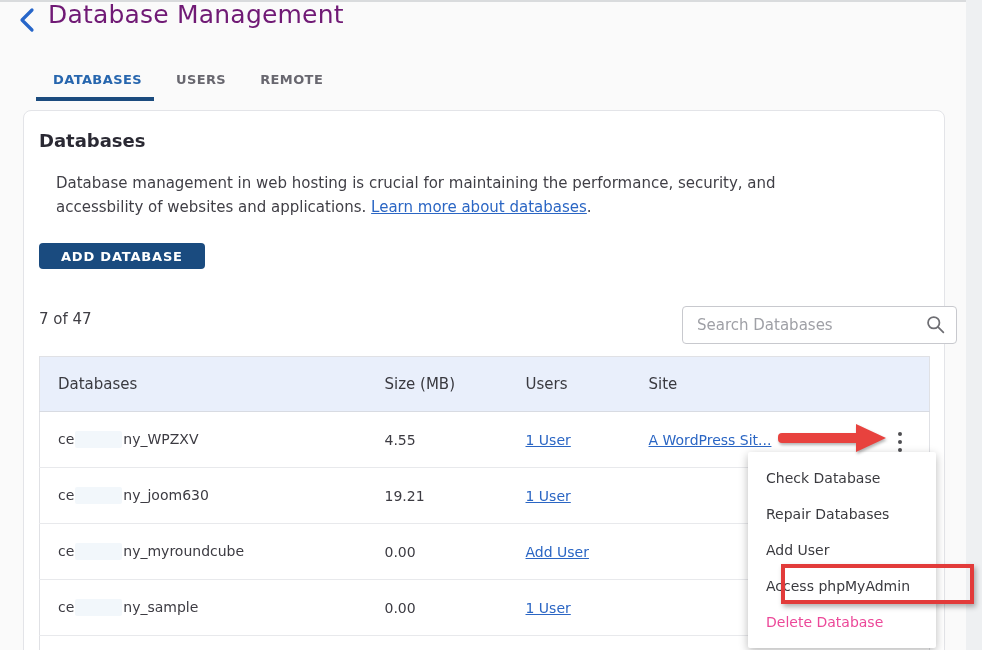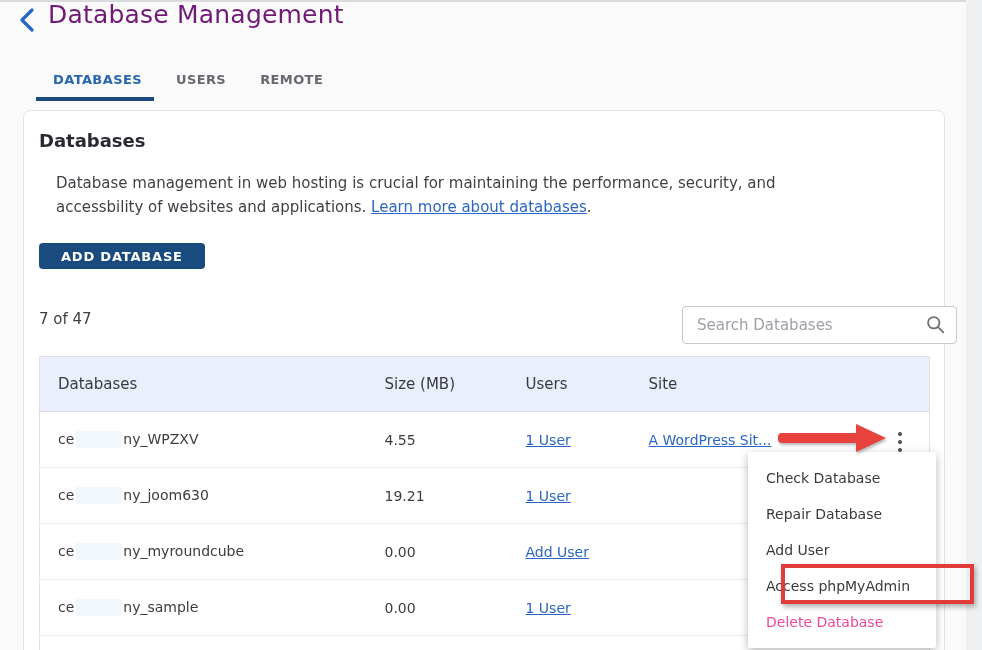--- a/index.html
+++ b/index.html
@@ -193,21 +193,21 @@
 <tr>
           <td colspan="5"></td>
         </tr>
       </tbody>
   </table>
 </section>
 
 <div class="ctx-menu" id="ctx-menu">
   <div class="ctx-item">Check Database</div>
 
-  <div class="ctx-item">Repair Database</div>
+  <div class="ctx-item">Repair Databases</div>
 
   <div class="ctx-item">Add User</div>
 
   <div class="ctx-item">Access phpMyAdmin</div>
 
   <div class="ctx-item danger">Delete Database</div>
 </div>
 
 <svg class="annot-arrow" width="112" height="30" viewBox="0 0 112 30">
   <rect x="2" y="10" width="82" height="10" rx="4" fill="#e8423e"></rect>

